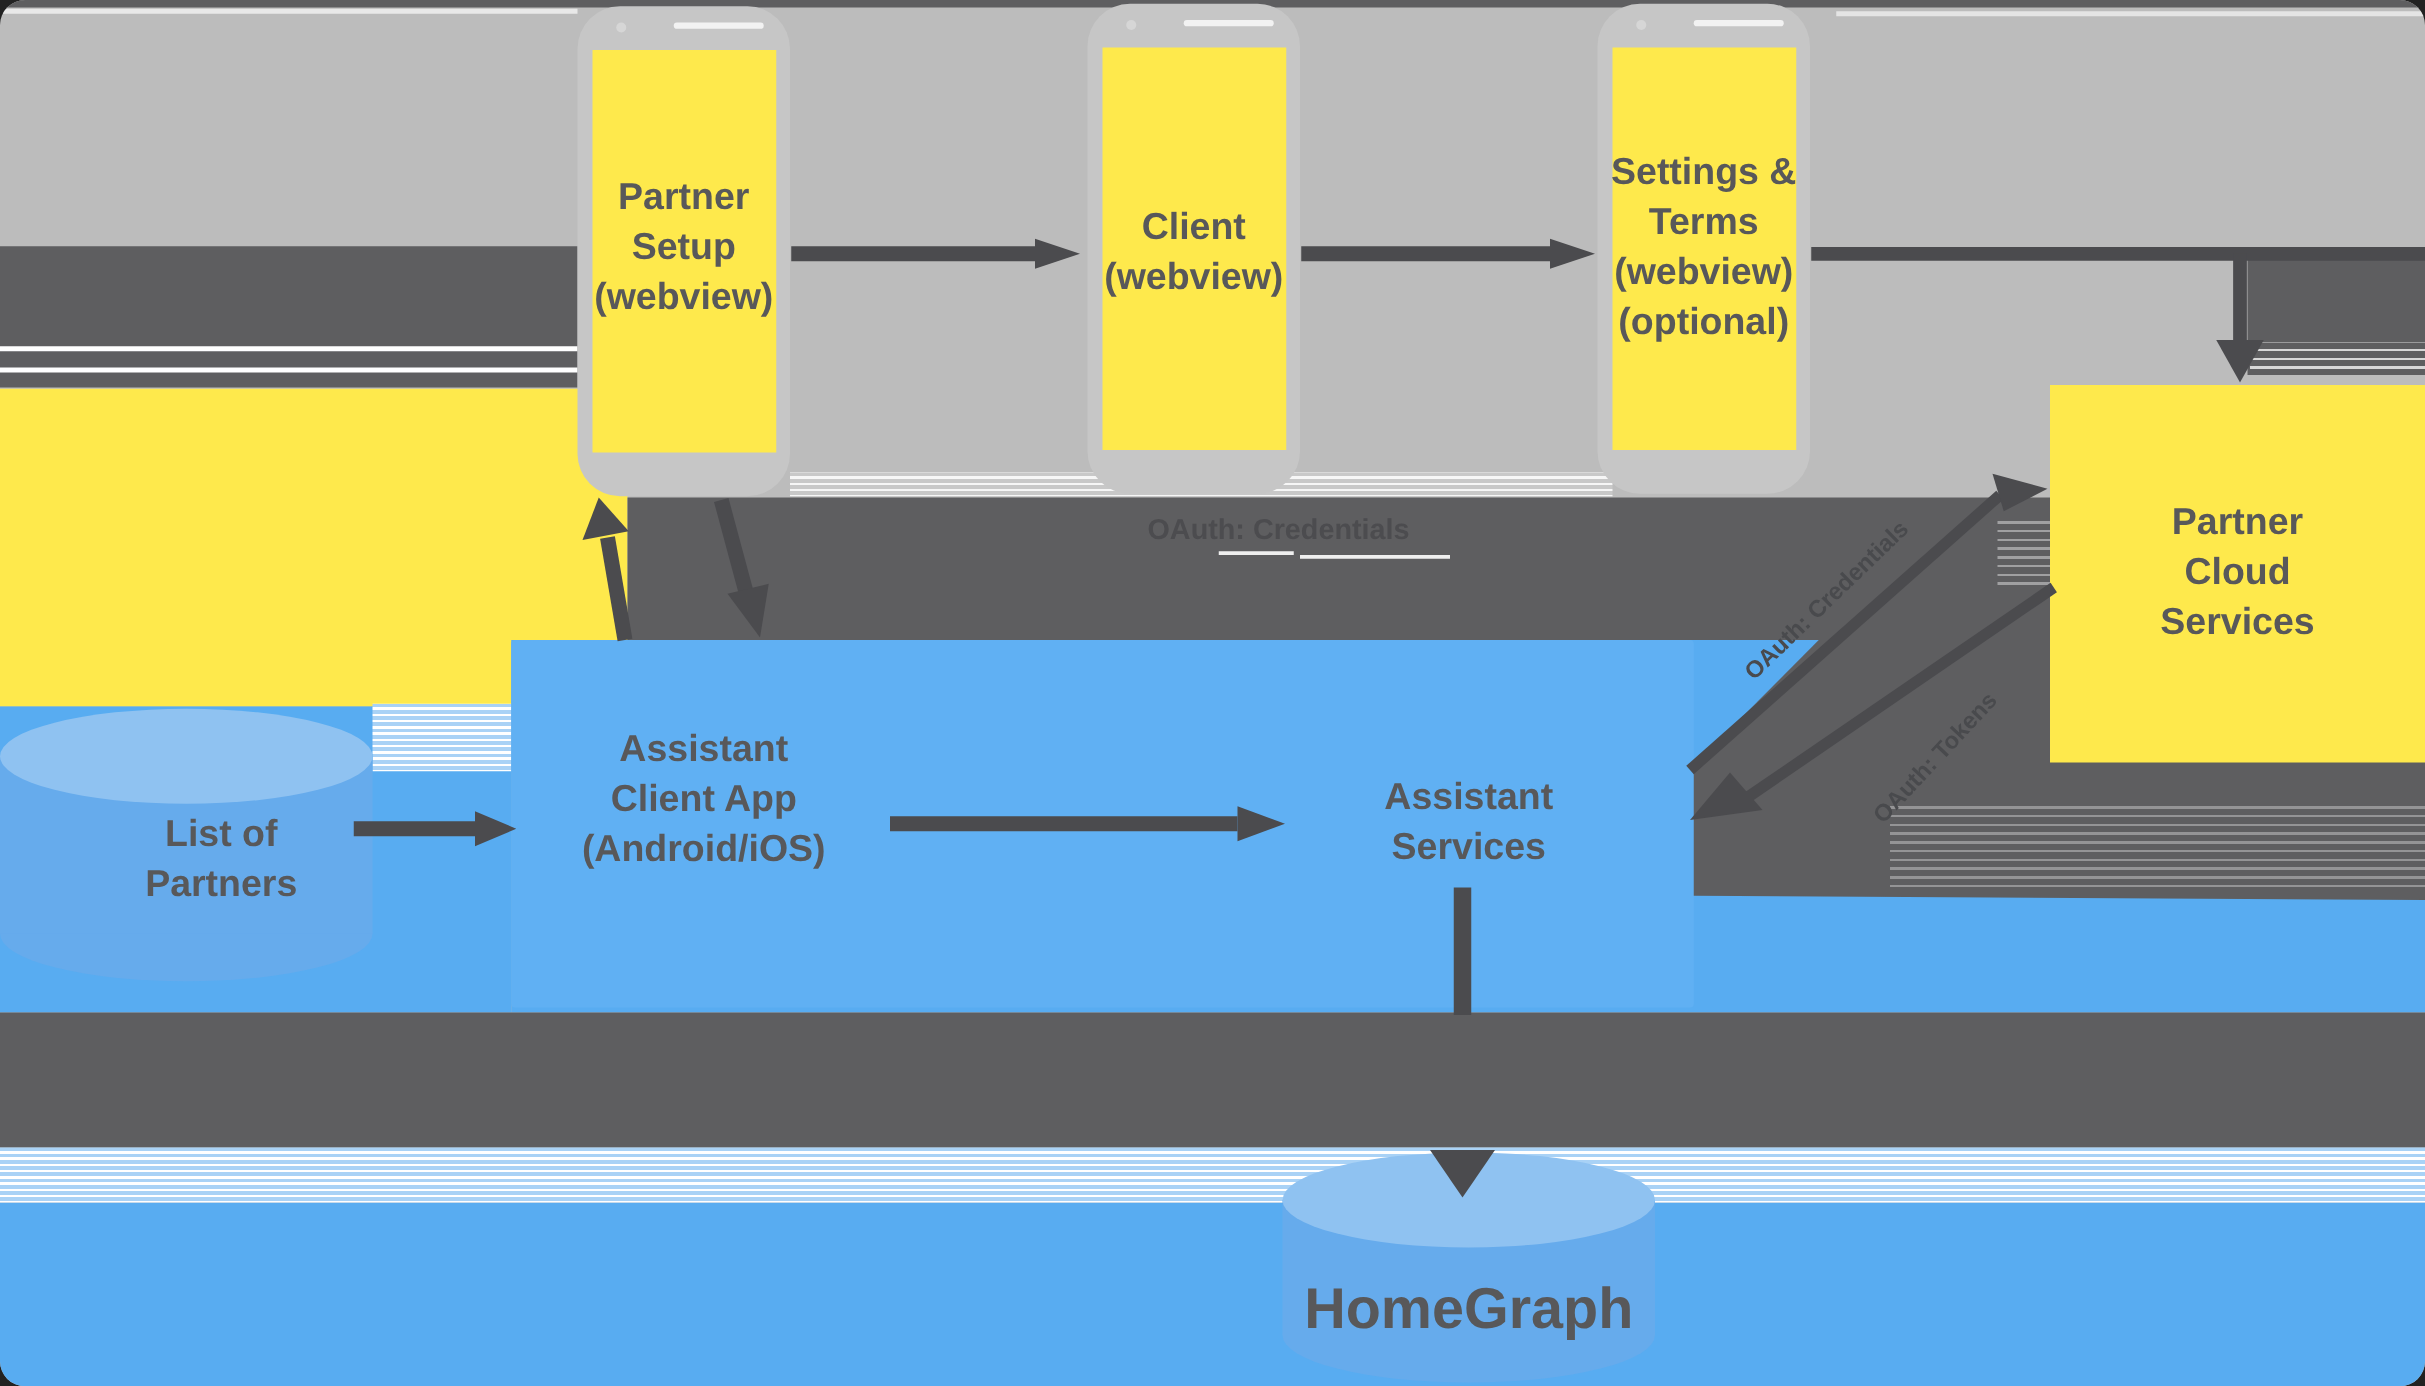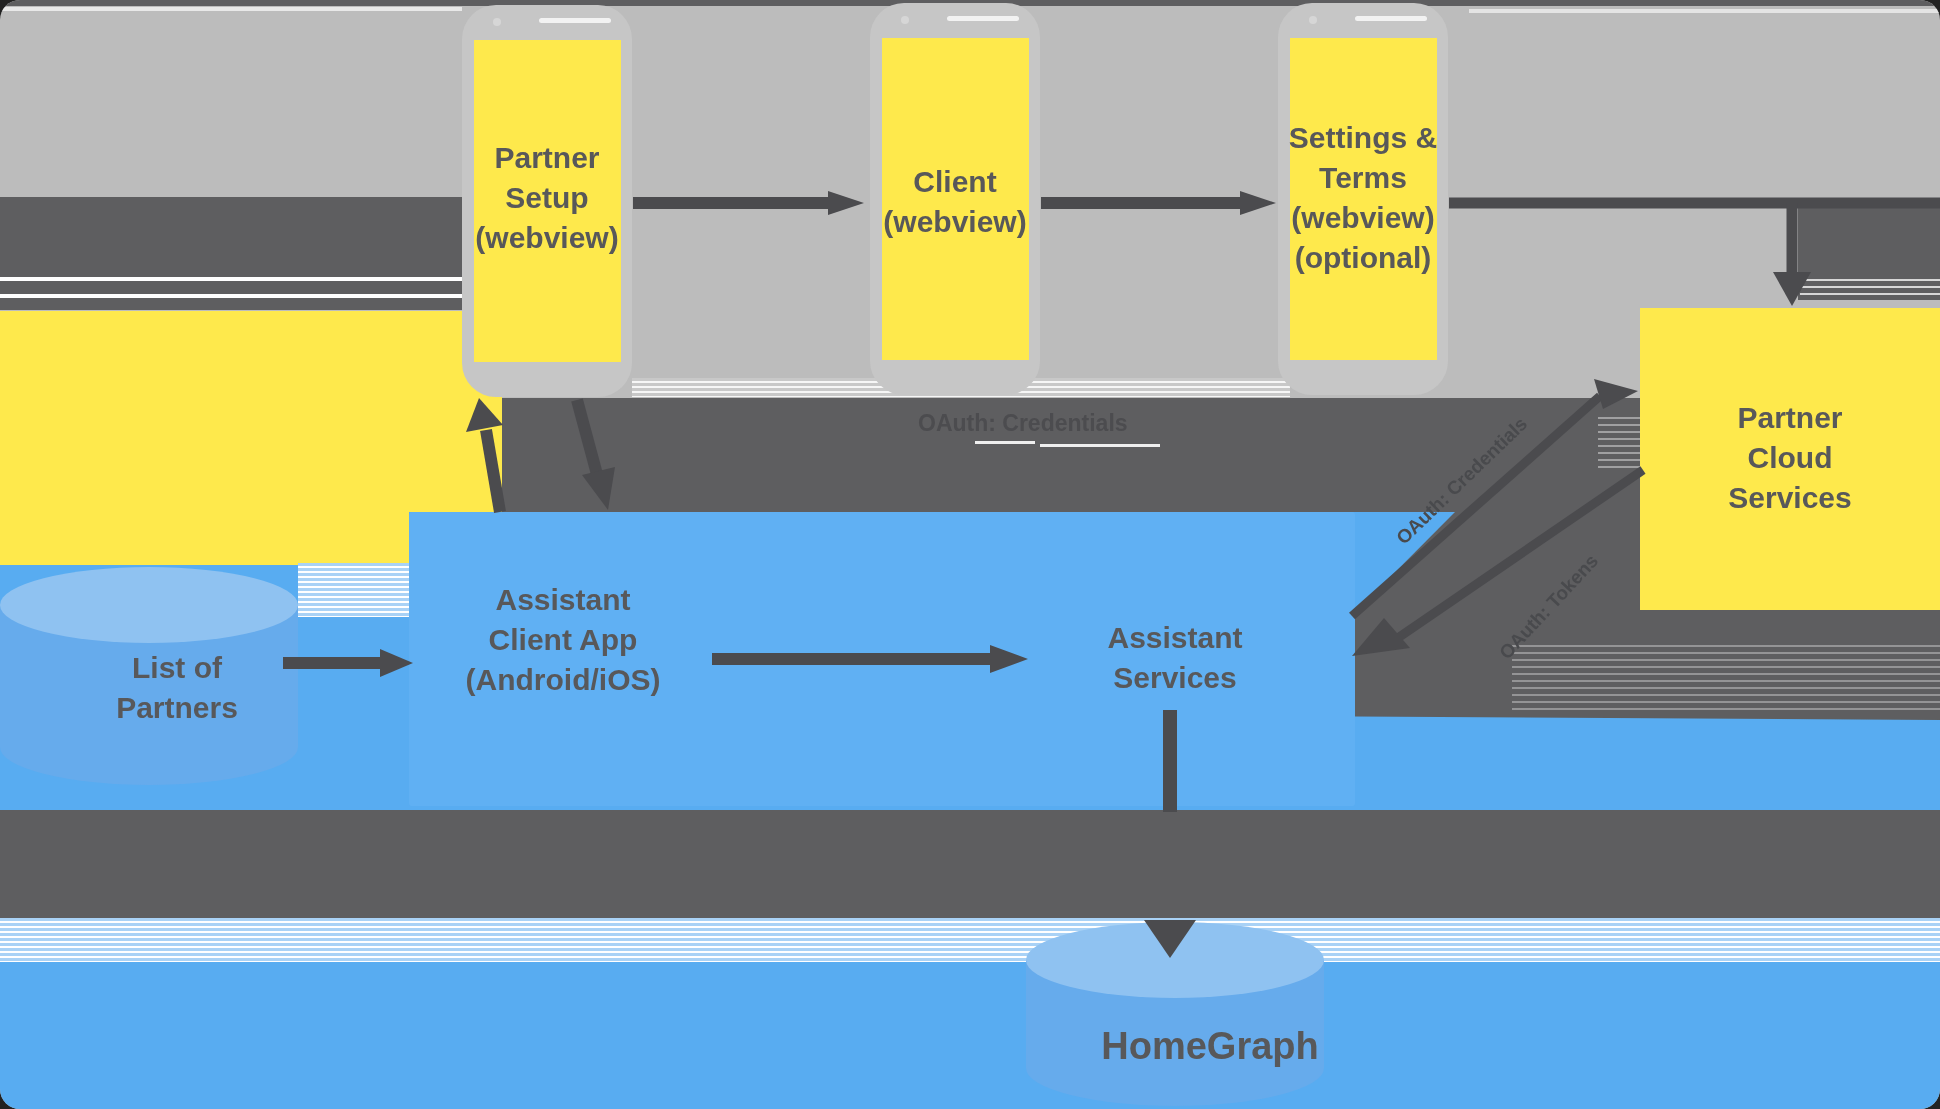--- a/index.html
+++ b/index.html
@@ -134,21 +134,21 @@
   <div class="label" style="left:413px;top:580px;width:300px;">Assistant
 Client App
 (Android/iOS)</div>
   <div class="label" style="left:1025px;top:618px;width:300px;">Assistant
 Services</div>
   <div class="label" style="left:1640px;top:398px;width:300px;">Partner
 Cloud
 Services</div>
   <div class="label" style="left:0;top:648px;width:298px;margin-left:28px;">List of
 Partners</div>
-  <div class="label" style="left:1026px;top:1026px;width:298px;font-size:38px;padding-left:35px;">HomeGraph</div>
+  <div class="label" style="left:1026px;top:1026px;width:298px;font-size:46px;">HomeGraph</div>
 
   <div class="diaglabel" style="left:918px;top:410px;width:250px;font-size:23px;text-align:left;color:#4c4c4f;">OAuth: Credentials</div>
   <div class="band" style="left:975px;top:441px;width:60px;height:3px;background:rgba(255,255,255,.9);z-index:46;"></div>
   <div class="band" style="left:1040px;top:444px;width:120px;height:3px;background:rgba(255,255,255,.9);z-index:46;"></div>
 
   <div class="diaglabel" style="left:1362px;top:470px;width:200px;transform:rotate(-44deg);">OAuth: Credentials</div>
   <div class="diaglabel" style="left:1474px;top:596px;width:150px;transform:rotate(-47deg);">OAuth: Tokens</div>
 
 </div>
 

